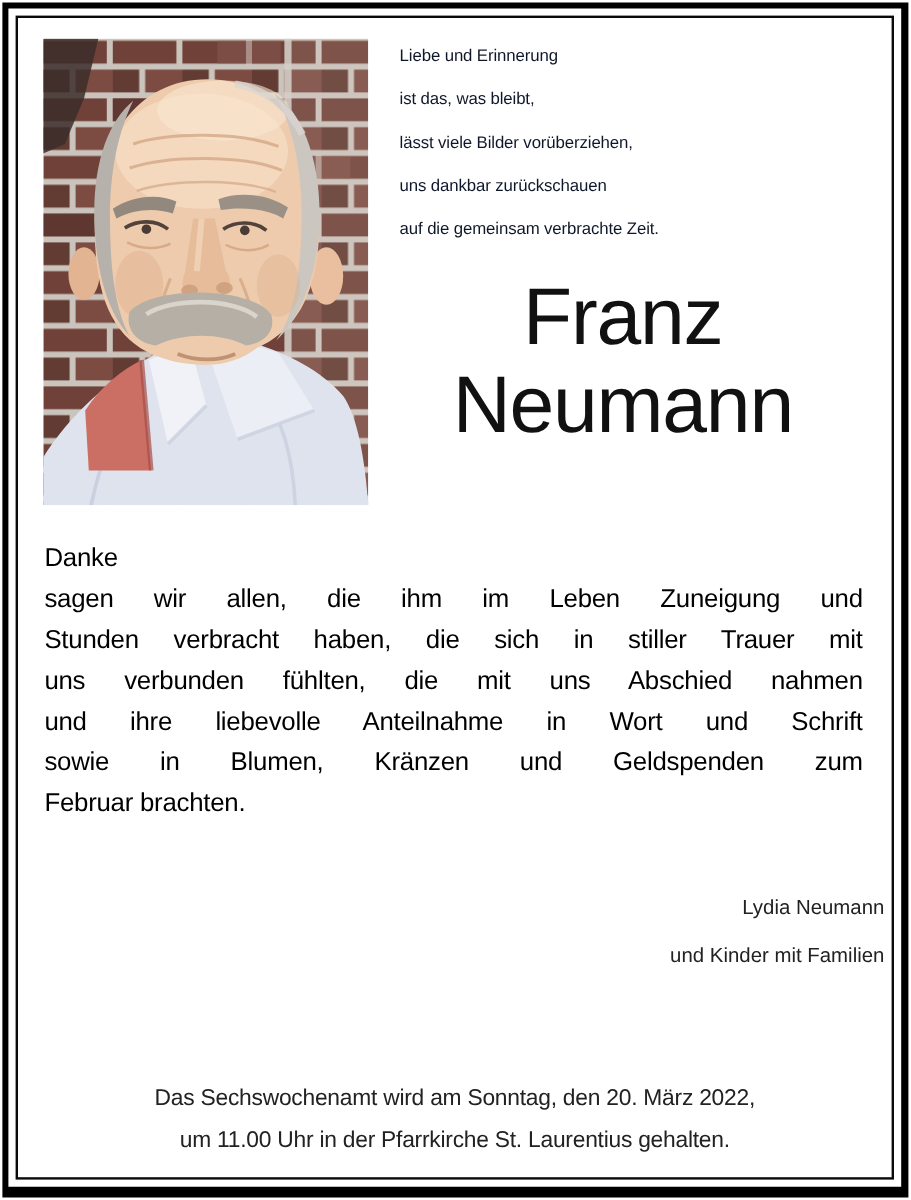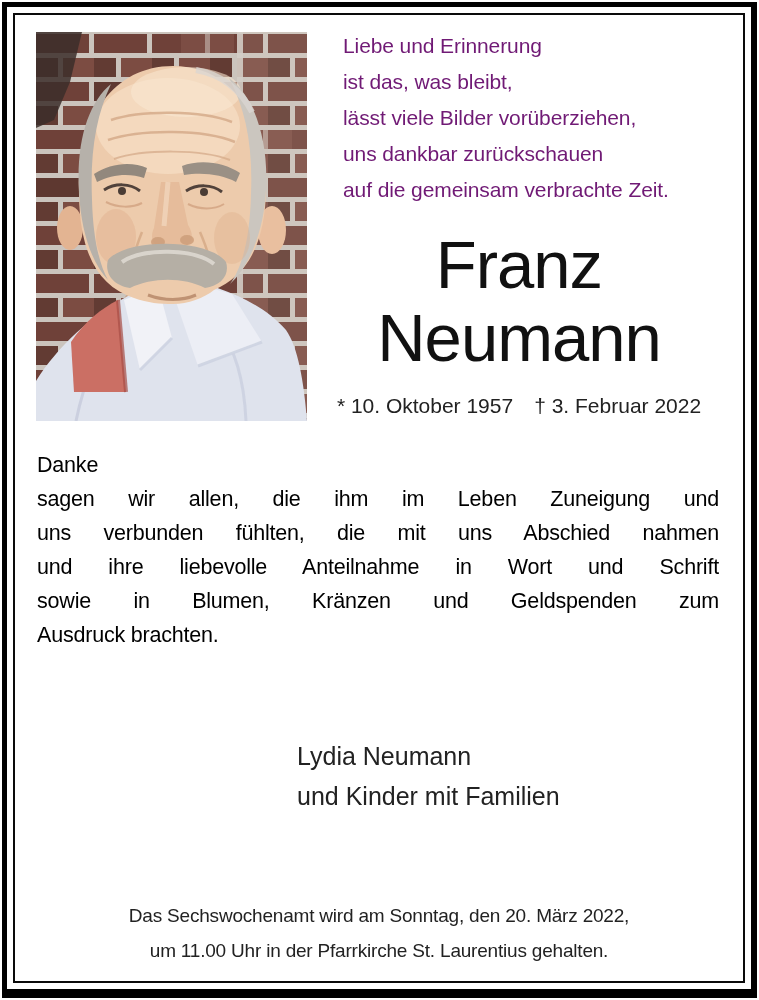--- a/index.html
+++ b/index.html
@@ -35,28 +35,28 @@
   .photo {
     position: absolute;
     left: 21px;
     top: 17px;
     width: 271px;
     height: 389px;
     overflow: hidden;
   }
   .poem {
     position: absolute;
-    left: 328px;
+    left: 318px;
     top: 13px;
     width: 410px;
-    font-size: 21px;
+    font-size: 14px;
     line-height: 36px;
     letter-spacing: -0.1px;
     white-space: pre-line;
-    color: #701a75;
+    color: #0f172a;
   }
   .name-block {
     position: absolute;
     left: 296px;
     top: 213px;
     width: 416px;
     text-align: center;
     color: #111;
   }
   .name-line {
@@ -98,22 +98,22 @@
   .t-line.just {
     white-space: normal;
     text-align: justify;
     text-align-last: justify;
   }
   .mourners {
     position: absolute;
     left: 282px;
     top: 722px;
     width: 440px;
-    text-align: left;
-    font-size: 25px;
+    text-align: right;
+    font-size: 17px;
     line-height: 39.5px;
     color: #222;
   }
   .service {
     position: absolute;
     left: 0;
     right: 0;
     top: 883px;
     text-align: center;
     font-size: 19px;
@@ -209,31 +209,29 @@
 ist das, was bleibt,
 lässt viele Bilder vorüberziehen,
 uns dankbar zurückschauen
 auf die gemeinsam verbrachte Zeit.</div>
 
       <div class="name-block">
         <div class="name-line">Franz</div>
         <div class="name-line">Neumann</div>
       </div>
 
-      <div class="dates">
-        <span class="birth">* 10. Oktober 1957</span><span class="death">† 3. Februar 2022</span>
-      </div>
 
       <div class="thanks">
         <div class="t-line">Danke</div>
         <div class="t-line just">sagen wir allen, die ihm im Leben Zuneigung und</div>
+        <div class="t-line just">Stunden verbracht haben, die sich in stiller Trauer mit</div>
         <div class="t-line just">uns verbunden fühlten, die mit uns Abschied nahmen</div>
         <div class="t-line just">und ihre liebevolle Anteilnahme in Wort und Schrift</div>
         <div class="t-line just">sowie in Blumen, Kränzen und Geldspenden zum</div>
-        <div class="t-line">Ausdruck brachten.</div>
+        <div class="t-line">Februar brachten.</div>
       </div>
 
       <div class="mourners">
         <div>Lydia Neumann</div>
         <div>und Kinder mit Familien</div>
       </div>
 
       <div class="service">
         <div>Das Sechswochenamt wird am Sonntag, den 20. März 2022,</div>
         <div>um 11.00 Uhr in der Pfarrkirche St. Laurentius gehalten.</div>

